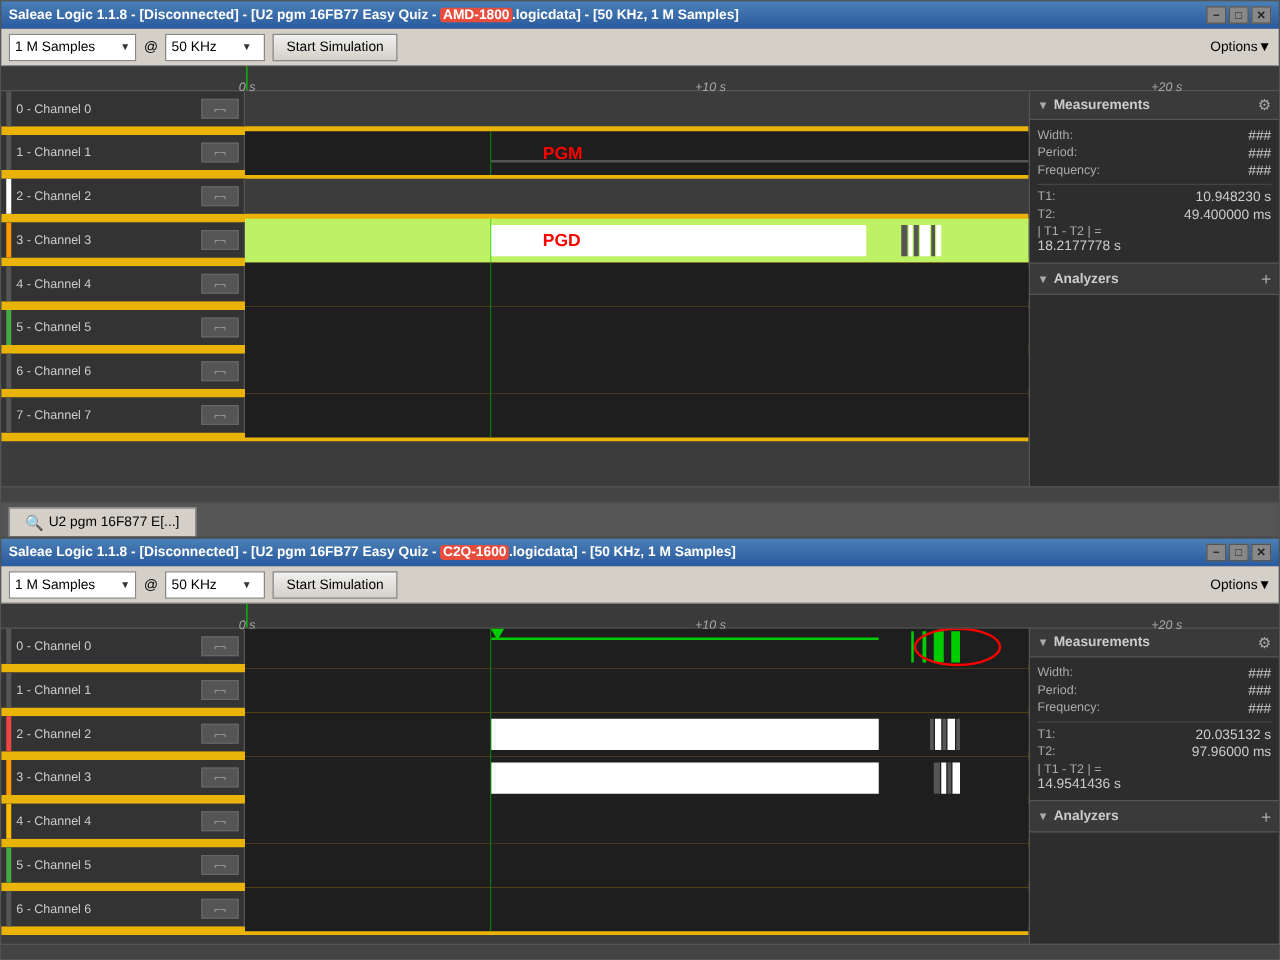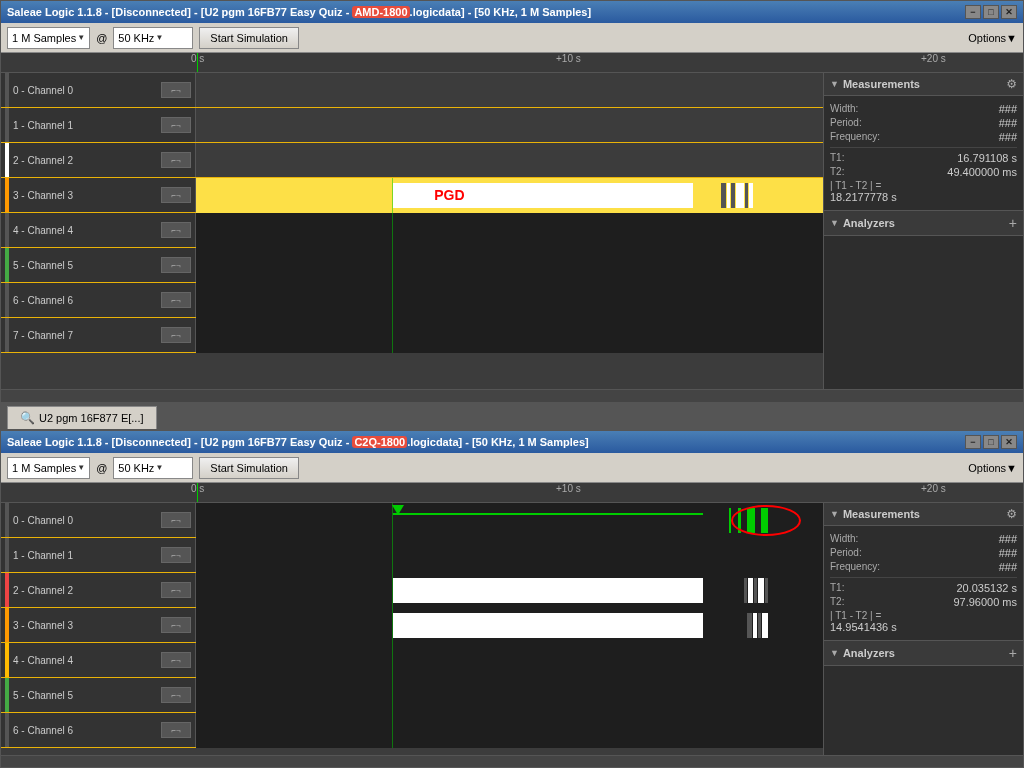--- a/index.html
+++ b/index.html
@@ -5,29 +5,29 @@
     * { margin: 0; padding: 0; box-sizing: border-box; }
     body { width: 1024px; height: 768px; background: #2d2d2d; font-family: 'Segoe UI', Tahoma, Arial, sans-serif; font-size: 11px; color: #ccc; overflow: hidden; }
 
     .window { display: flex; flex-direction: column; background: #3c3c3c; border: 1px solid #555; }
     .title-bar { background: linear-gradient(to bottom, #4a7fb5, #2a5a9f); color: white; padding: 0 6px; display: flex; align-items: center; justify-content: space-between; height: 22px; font-size: 11px; font-weight: bold; }
     .title-text { flex: 1; white-space: nowrap; overflow: hidden; text-overflow: ellipsis; }
     .window-controls { display: flex; gap: 2px; }
     .win-btn { width: 16px; height: 14px; background: #888; border: 1px solid #555; display: flex; align-items: center; justify-content: center; font-size: 9px; color: #222; cursor: pointer; }
 
     .toolbar { background: #d4d0c8; border-bottom: 1px solid #888; padding: 4px 6px; display: flex; align-items: center; gap: 6px; height: 30px; }
-    .dropdown { background: white; border: 1px solid #888; padding: 2px 4px; font-size: 11px; display: flex; align-items: center; gap: 1px; cursor: pointer; color: #000; min-width: 80px; height: 22px; }
+    .dropdown { background: white; border: 1px solid #888; padding: 2px 4px; font-size: 11px; display: flex; align-items: center; gap: 20px; cursor: pointer; color: #000; min-width: 80px; height: 22px; }
     .dropdown-arrow { font-size: 8px; color: #333; }
     .sim-button { background: linear-gradient(to bottom, #f0f0f0, #d4d0c8); border: 1px solid #888; padding: 2px 10px; font-size: 11px; color: #000; cursor: pointer; height: 22px; }
     .at-label { color: #000; font-size: 11px; }
     .options-btn { margin-left: auto; background: none; border: none; color: #000; font-size: 11px; cursor: pointer; display: flex; align-items: center; gap: 2px; }
 
     .timeline { background: #3a3a3a; height: 20px; position: relative; border-bottom: 1px solid #555; }
-    .timeline-marker { position: absolute; color: #aaa; font-size: 10px; top: 0; }
-    .channel-row { display: flex; align-items: center; height: 35px; border-bottom: 1px solid #eab308; }
+    .timeline-marker { position: absolute; color: #aaa; font-size: 10px; top: 12px; font-style: italic; }
+    .channel-row { display: flex; align-items: center; height: 35px; border-bottom: 7px solid #eab308; }
     .channel-label { width: 195px; min-width: 195px; display: flex; align-items: center; padding: 0 4px; gap: 4px; background: #333; border-right: 1px solid #555; height: 100%; }
     .ch-color-strip { width: 4px; height: 100%; }
     .ch-name { color: #ccc; font-size: 10px; flex: 1; }
     .ch-icons { display: flex; gap: 2px; }
     .ch-icon-box { background: #555; border: 1px solid #666; width: 30px; height: 16px; display: flex; align-items: center; justify-content: center; font-size: 8px; color: #aaa; }
 
     .measurements-panel { width: 200px; min-width: 200px; background: #2d2d2d; border-left: 1px solid #555; display: flex; flex-direction: column; }
     .panel-header { background: #3a3a3a; padding: 4px 6px; display: flex; align-items: center; justify-content: space-between; border-bottom: 1px solid #555; }
     .panel-title { color: #ccc; font-size: 11px; font-weight: bold; display: flex; align-items: center; gap: 4px; }
     .panel-triangle { color: #aaa; font-size: 9px; }
@@ -105,41 +105,47 @@
       </div>
 
       <div class="channel-row">
         <div class="channel-label">
           <div class="ch-color-strip" style="background:#555;"></div>
           <span class="ch-name">1 - Channel 1</span>
           <div class="ch-icons">
             <div class="ch-icon-box">⌐¬</div>
           </div>
         </div>
+        <div class="channel-signal-area" style="position:relative;flex:1;height:35px;background:#1e1e1e;overflow:hidden;">
+          <span style="position:absolute;left:38%;top:50%;transform:translateY(-50%);font-size:14px;font-weight:bold;color:red;">PGM</span>
+          <div style="position:absolute;bottom:10px;left:197px;right:0;height:2px;background:#555;"></div>
+          <div style="position:absolute;left:196px;top:0;bottom:0;width:1px;background:#00cc00;opacity:0.5;"></div>
+
+        </div>
       </div>
 
       <div class="channel-row">
         <div class="channel-label">
           <div class="ch-color-strip" style="background:#fff;"></div>
           <span class="ch-name">2 - Channel 2</span>
           <div class="ch-icons">
             <div class="ch-icon-box">⌐¬</div>
           </div>
         </div>
       </div>
 
       <div class="channel-row">
         <div class="channel-label">
           <div class="ch-color-strip" style="background:#f90;"></div>
           <span class="ch-name">3 - Channel 3</span>
           <div class="ch-icons">
             <div class="ch-icon-box">⌐¬</div>
           </div>
         </div>
-        <div class="channel-signal-area" style="position:relative;flex:1;height:35px;background:#fde047;overflow:hidden;">
+        <div class="channel-signal-area" style="position:relative;flex:1;height:35px;background:#bef264;overflow:hidden;">
           <div style="position:absolute;top:5px;bottom:5px;left:197px;right:130px;background:white;"></div>
           <span style="position:absolute;left:38%;top:50%;transform:translateY(-50%);font-size:14px;font-weight:bold;color:red;">PGD</span>
           <div style="position:absolute;right:70px;top:5px;bottom:5px;display:flex;gap:1px;">
             <div style="width:5px;background:#555;"></div>
             <div style="width:3px;background:white;"></div>
             <div style="width:4px;background:#555;"></div>
             <div style="width:8px;background:white;"></div>
             <div style="width:3px;background:#555;"></div>
             <div style="width:4px;background:white;"></div>
           </div>
@@ -223,21 +229,21 @@
           <span class="meas-label">Period:</span>
           <span class="meas-value">###</span>
         </div>
         <div class="meas-row">
           <span class="meas-label">Frequency:</span>
           <span class="meas-value">###</span>
         </div>
         <hr class="meas-divider">
         <div class="meas-row">
           <span class="meas-label">T1:</span>
-          <span class="meas-value">16.791108 s</span>
+          <span class="meas-value">10.948230 s</span>
         </div>
         <div class="meas-row">
           <span class="meas-label">T2:</span>
           <span class="meas-value">49.400000 ms</span>
         </div>
         <div class="meas-row" style="flex-direction:column;">
           <span class="meas-label">| T1 - T2 | =</span>
           <span class="meas-value">18.2177778 s</span>
         </div>
       </div>
@@ -258,21 +264,21 @@
       <span class="tab-search">🔍</span>
       <span>U2 pgm 16F877 E[...]</span>
     </div>
   </div>
 </div>
 
 <div class="window window2">
 
   <div class="title-bar">
     <div class="title-text">
-      <span>Saleae Logic 1.1.8 - [Disconnected] - [U2 pgm 16FB77 Easy Quiz - </span><span class="title-AMD">C2Q-1800</span><span>.logicdata] - [50 KHz, 1 M Samples]</span>
+      <span>Saleae Logic 1.1.8 - [Disconnected] - [U2 pgm 16FB77 Easy Quiz - </span><span class="title-AMD">C2Q-1600</span><span>.logicdata] - [50 KHz, 1 M Samples]</span>
     </div>
     <div class="window-controls">
       <div class="win-btn">−</div>
       <div class="win-btn">□</div>
       <div class="win-btn">✕</div>
     </div>
   </div>
 
   <div class="toolbar">
     <div class="dropdown">

